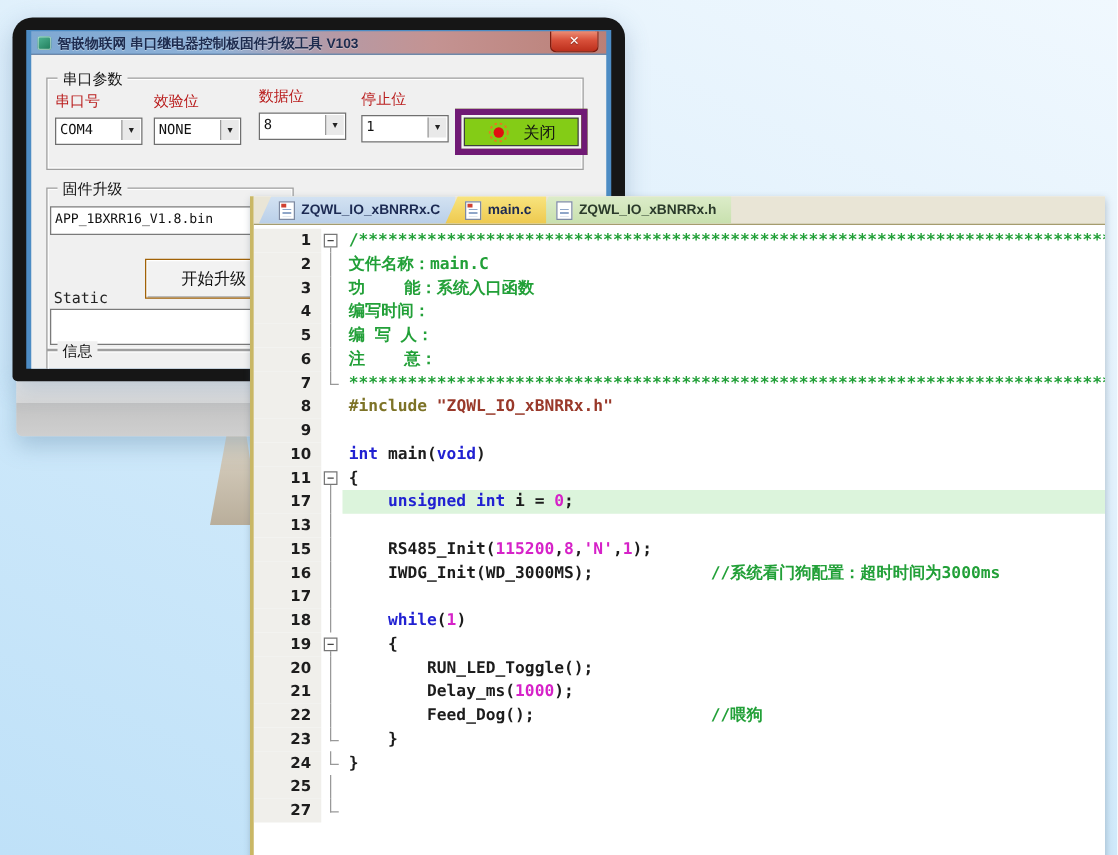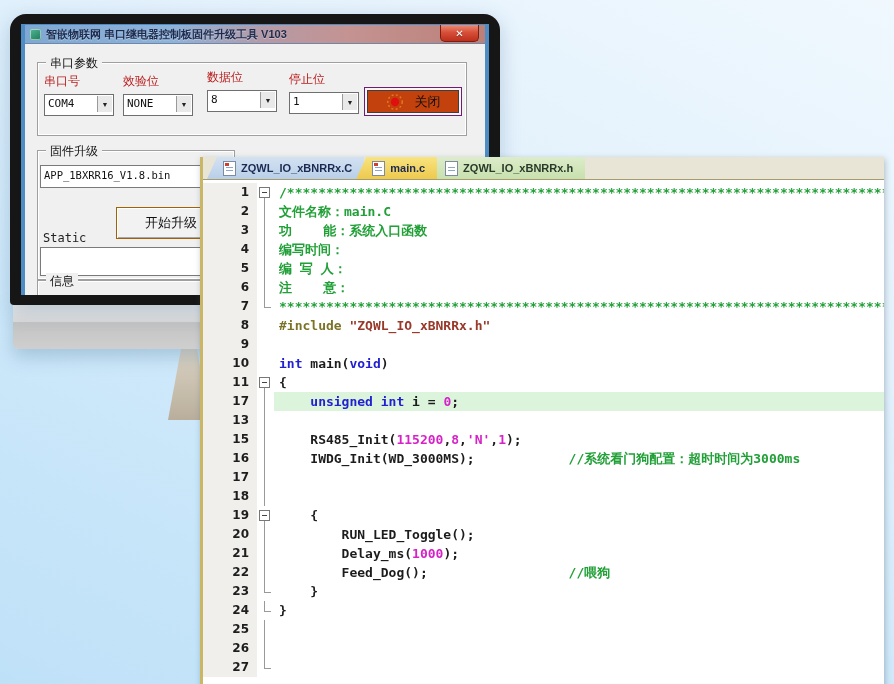--- a/index.html
+++ b/index.html
@@ -41,21 +41,21 @@
   .g-info{left:12px;top:236px;width:196px;height:60px;}
   .field{position:absolute;}
   .flabel{font-size:12px;color:#b91c1c;margin-bottom:4px;display:block;}
   .combo{position:relative;width:68px;height:20px;background:#fff;border:1px solid #6f6f6f;cursor:pointer;}
   .combo .val{font:11px/18px "DejaVu Sans Mono",monospace;color:#111;padding-left:3px;display:block;
     white-space:nowrap;overflow:hidden;}
   .combo .dd{position:absolute;right:1px;top:1px;width:14px;height:16px;background:#e9e9e9;
     border-left:1px solid #9a9a9a;display:flex;align-items:center;justify-content:center;
     font-size:7px;color:#222;}
   .btn-serial-close{position:absolute;left:326px;top:24px;width:96px;height:27px;
-    background:#c2410c;border:1px solid #701a75;
+    background:#84cc16;border:5px solid #701a75;
     box-shadow:inset 0 0 0 2px #f5f5f5,inset 0 0 0 3px #3f3f3f;
     display:flex;align-items:center;justify-content:center;gap:11px;cursor:pointer;
     font-size:13px;color:#111;}
   .filebox{position:absolute;left:2px;top:14px;width:168px;height:21px;background:#fff;
     border:1px solid #7a7a7a;font:10.5px/19px "DejaVu Sans Mono",monospace;color:#111;
     padding-left:3px;white-space:nowrap;overflow:hidden;}
   .btn-start{position:absolute;left:78px;top:56px;width:110px;height:32px;background:#f2f2f2;
     border:1px solid #a16207;box-shadow:inset 1px 1px 0 #ffffff,inset -1px -1px 0 #a8a8a8;
     font-size:13px;color:#111;display:flex;align-items:center;justify-content:center;cursor:pointer;
     font-family:inherit;}
@@ -278,20 +278,21 @@
           <span class="codeline"><span class="tk-pl">    IWDG_Init(WD_3000MS);</span><span class="tk-pl">            </span><span class="tk-cm">//系统看门狗配置：超时时间为3000ms</span></span>
         </div>
         <div class="cl">
           <span class="ln">17</span>
           <span class="fold fline"></span>
           <span class="codeline"></span>
         </div>
         <div class="cl">
           <span class="ln">18</span>
           <span class="fold fline"></span>
+          <span class="codeline"><span class="tk-pl">    </span><span class="tk-kw">while</span><span class="tk-pl">(</span><span class="tk-num">1</span><span class="tk-pl">)</span></span>
         </div>
         <div class="cl">
           <span class="ln">19</span>
           <span class="fold fbox"></span>
           <span class="codeline"><span class="tk-pl">    {</span></span>
         </div>
         <div class="cl">
           <span class="ln">20</span>
           <span class="fold fline"></span>
           <span class="codeline"><span class="tk-pl">        RUN_LED_Toggle();</span></span>
@@ -315,25 +316,20 @@
           <span class="ln">24</span>
           <span class="fold fcorner"></span>
           <span class="codeline"><span class="tk-pl">}</span></span>
         </div>
         <div class="cl">
           <span class="ln">25</span>
           <span class="fold fline"></span>
           <span class="codeline"></span>
         </div>
         <div class="cl">
-          <span class="ln">26</span>
-          <span class="fold fline"></span>
-          <span class="codeline"></span>
-        </div>
-        <div class="cl">
           <span class="ln">27</span>
           <span class="fold fcorner"></span>
           <span class="codeline"></span>
         </div>
       </div>
   </div>
 
 </div>
 
 </body></html>

